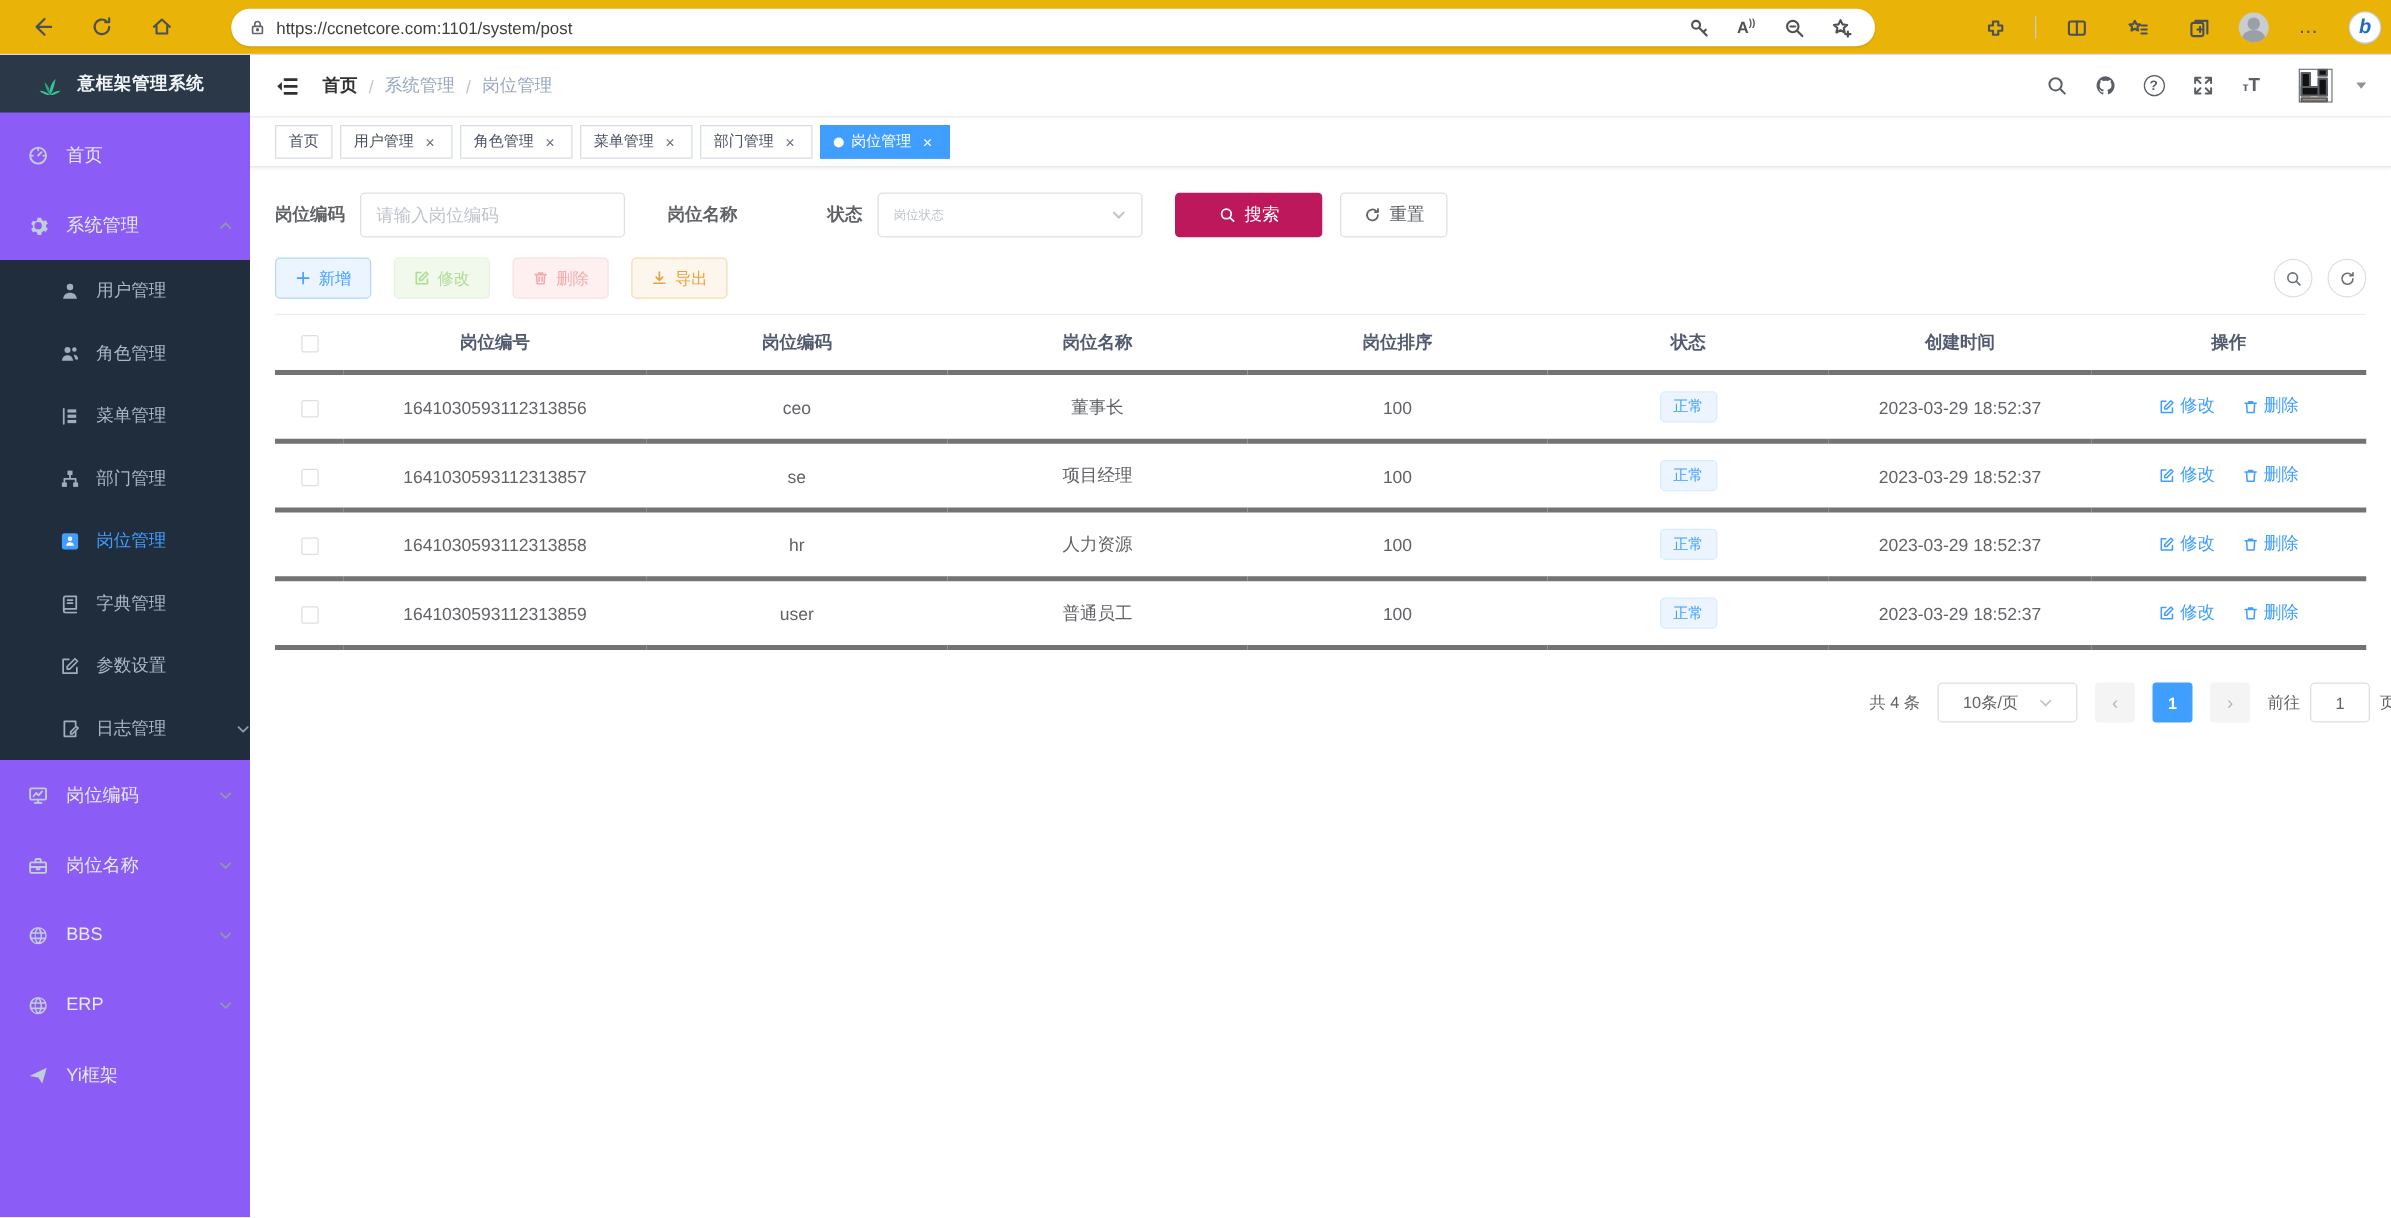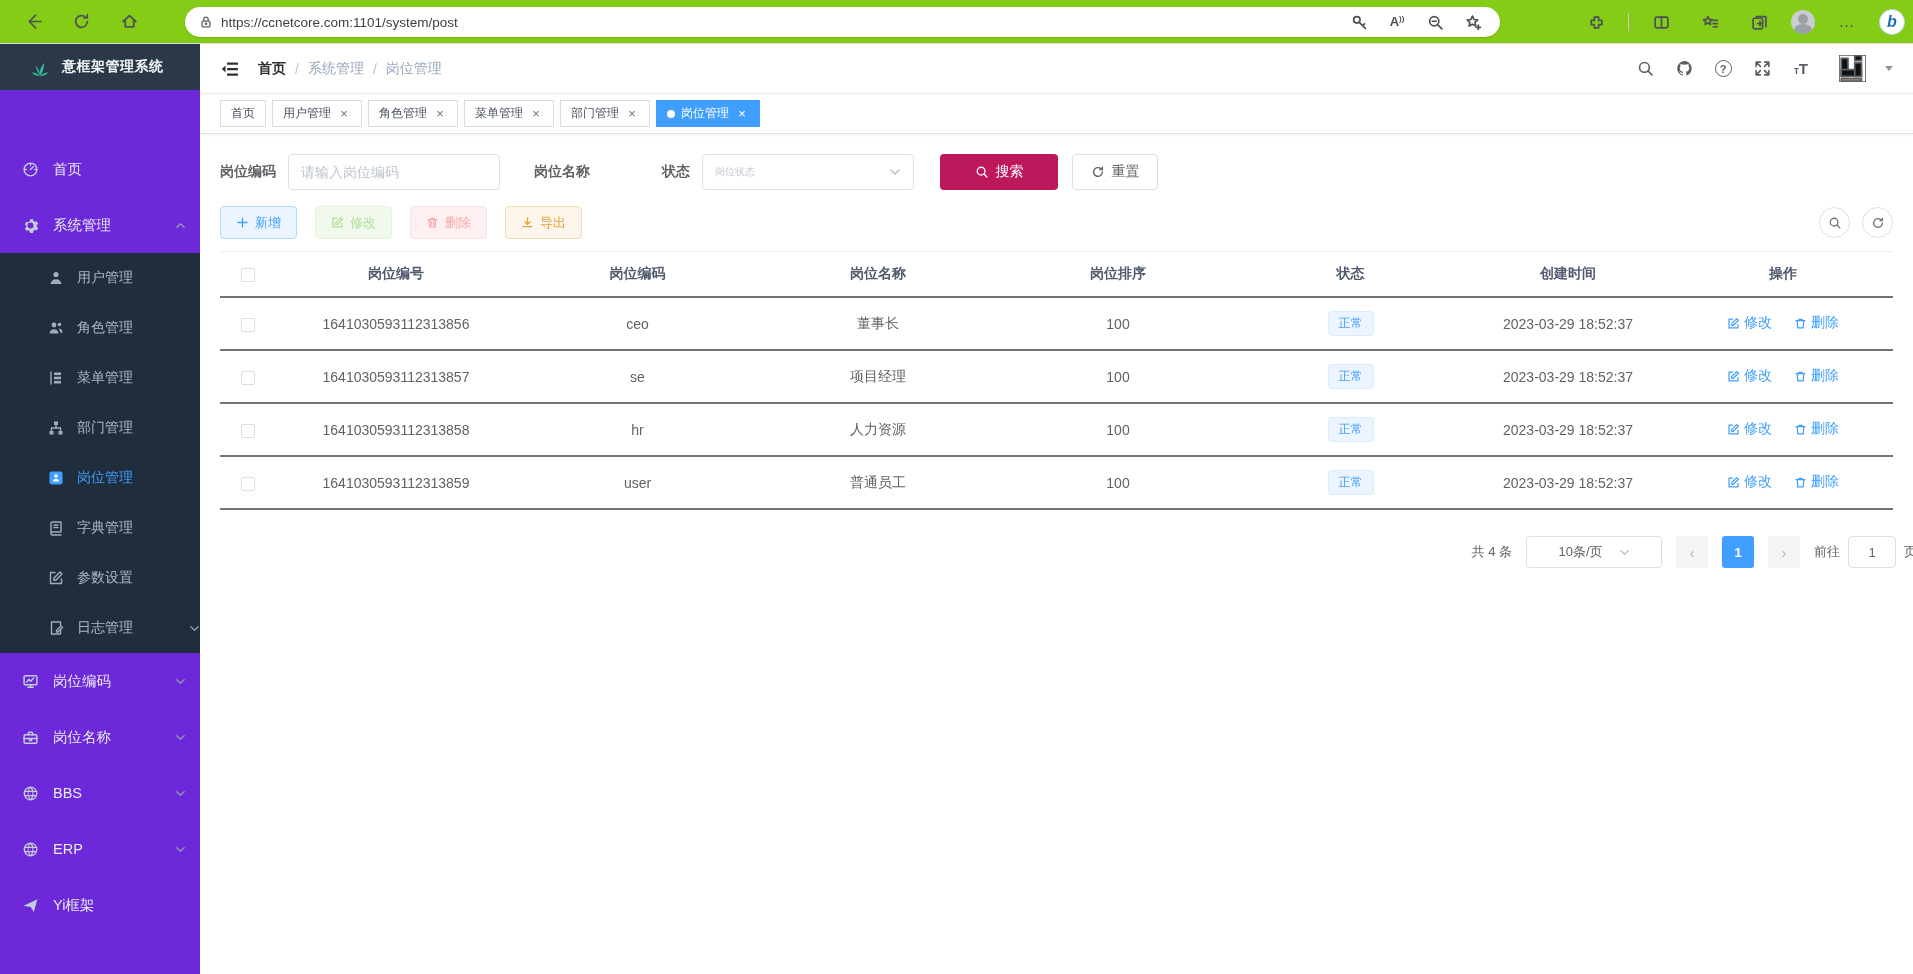--- a/index.html
+++ b/index.html
@@ -1,41 +1,41 @@
 <!DOCTYPE html>
 <html><head>
 <meta charset="utf-8">
 <style>
   * { margin:0; padding:0; box-sizing:border-box; }
   html,body { background:#fff; }
   body { font-family:"Liberation Sans","DejaVu Sans",sans-serif; }
   .screen { position:relative; width:1913px; height:974px; overflow:hidden; background:#fff; }
 
   
-  .browser-bar { position:relative; height:44px; background:#84cc16; border-bottom:1px solid #d9dce1; display:flex; align-items:center; }
+  .browser-bar { position:relative; height:44px; background:#eab308; border-bottom:1px solid #d9dce1; display:flex; align-items:center; }
   .b-ic { width:34px; height:34px; display:flex; align-items:center; justify-content:center; color:#4d5156; border-radius:6px; flex:0 0 auto; }
   .b-ic svg { width:17px; height:17px; stroke:#4d5156; fill:none; stroke-width:1.6; stroke-linecap:round; stroke-linejoin:round; }
   .nav-group { display:flex; align-items:center; gap:14px; margin-left:16px; }
   .url-pill { position:absolute; left:185px; top:7px; width:1315px; height:30px; background:#fff; border-radius:15px; box-shadow:0 1px 2px rgba(0,0,0,.12); display:flex; align-items:center; padding:0 10px 0 14px; }
   .url-text { font-size:13.5px; color:#3c4043; margin-left:8px; flex:1; }
   .pill-icons { display:flex; align-items:center; gap:16px; margin-right:6px; }
   .pill-icons .b-ic { width:22px; height:22px; }
   .browser-right { position:absolute; right:8px; top:0; height:44px; display:flex; align-items:center; gap:15px; }
   .b-divider { width:1px; height:18px; background:#c8cbd0; }
   .avatar-circle { width:24px; height:24px; border-radius:50%; background:#c9cdd2; position:relative; overflow:hidden; }
   .avatar-circle::before { content:""; position:absolute; left:7px; top:4px; width:10px; height:10px; border-radius:50%; background:#9aa0a6; }
   .avatar-circle::after { content:""; position:absolute; left:3px; top:14px; width:18px; height:12px; border-radius:50%; background:#9aa0a6; }
   .bing-ic { width:26px; height:26px; border-radius:50%; background:#fff; border:1px solid #bcd3f5; color:#1b6ec2; font-weight:700; font-style:italic; font-size:16px; display:flex; align-items:center; justify-content:center; }
   .readaloud { font-size:13px; color:#4d5156; font-weight:600; }
   .readaloud sup { font-size:8px; }
   .dots { font-size:16px; color:#4d5156; letter-spacing:1px; }
 
   
   .app { display:flex; height:930px; }
-  .sidebar { width:200px; background:#6d28d9; flex:0 0 auto; display:flex; flex-direction:column;gap:45px; }
+  .sidebar { width:200px; background:#8b5cf6; flex:0 0 auto; display:flex; flex-direction:column; }
   .logo-row { height:46px; background:#2b3847; display:flex; align-items:center; padding-left:28px; gap:10px; }
   .logo-row svg { width:24px; height:24px; }
   .logo-title { color:#f2f5f8; font-size:14px; font-weight:700; letter-spacing:.5px; }
   .menu { flex:1; padding-top:6px; }
   .m-item { height:56px; display:flex; align-items:center; padding:0 14px 0 22px; color:#e6ebf1; font-size:14.5px; cursor:pointer; position:relative; }
   .m-item .mi { width:17px; height:17px; margin-right:14px; stroke:#c3cdd9; fill:none; stroke-width:1.4; stroke-linecap:round; stroke-linejoin:round; flex:0 0 auto; }
   .m-item .mi.fill { fill:#c3cdd9; stroke:none; }
   .submenu { background:#202d3c; }
   .s-item { height:50px; display:flex; align-items:center; padding-left:48px; color:#aab7c6; font-size:14px; cursor:pointer; }
   .s-item .mi { width:16px; height:16px; margin-right:13px; stroke:#9fadbd; fill:none; stroke-width:1.4; stroke-linecap:round; stroke-linejoin:round; flex:0 0 auto; }
@@ -95,33 +95,33 @@
   .tb-add { background:#ecf5ff; border-color:#b3d8ff; color:#409eff; }
   .tb-edit { background:#f0f9eb; border-color:#e5f3da; color:#b0dd95; }
   .tb-del { background:#fef0f0; border-color:#fbdfdf; color:#f5abab; }
   .tb-exp { background:#fdf6ec; border-color:#f3dcb4; color:#e6a23c; }
   .tool-circles { margin-left:auto; display:flex; gap:12px; }
   .circle-btn { width:31px; height:31px; border-radius:50%; border:1px solid #dcdfe6; background:#fff; display:flex; align-items:center; justify-content:center; cursor:pointer; }
   .circle-btn svg { width:14px; height:14px; stroke:#6b6f76; fill:none; stroke-width:1.5; stroke-linecap:round; stroke-linejoin:round; }
 
   
   table { width:100%; border-collapse:collapse; table-layout:fixed; }
-  th, td { text-align:center; font-size:14px; border-bottom:2px solid #737373; }
+  th, td { text-align:center; font-size:14px; border-bottom:4px solid #737373; }
   thead th { color:#515a6e; font-weight:700; padding:13px 0; border-top:1px solid #ebeef5; }
   tbody td { color:#606266; padding:13px 0;margin-top:28px; }
   .cb { display:inline-block; width:14px; height:14px; border:1px solid #dcdfe6; border-radius:2px; background:#fff; vertical-align:middle; cursor:pointer; }
   .status-tag { display:inline-block; background:#ecf5ff; border:1px solid #d9ecff; color:#409eff; font-size:12px; padding:3px 10px; border-radius:4px; }
   .op-link { color:#409eff; font-size:14px; display:inline-flex; align-items:center; gap:4px; cursor:pointer; text-decoration:none; }
   .op-link svg { width:13px; height:13px; stroke:#409eff; fill:none; stroke-width:1.5; stroke-linecap:round; stroke-linejoin:round; }
   .op-link + .op-link { margin-left:18px; }
 
   
   .pagination { display:flex; align-items:center; justify-content:flex-end; gap:14px; margin:26px -24px 0 0; font-size:13px; color:#606266; }
   .pg-total { white-space:nowrap; }
-  .pg-size { width:136px; height:32px; border:1px solid #dcdfe6; border-radius:4px; display:flex; align-items:center; justify-content:center; gap:16px; cursor:pointer; background:#fff; }
+  .pg-size { width:112px; height:32px; border:1px solid #dcdfe6; border-radius:4px; display:flex; align-items:center; justify-content:center; gap:16px; cursor:pointer; background:#fff; }
   .pg-size svg { width:11px; height:11px; stroke:#c0c4cc; fill:none; stroke-width:1.6; stroke-linecap:round; }
   .pg-btn { width:32px; height:32px; border-radius:3px; background:#f4f4f5; color:#b4b8bf; display:flex; align-items:center; justify-content:center; font-size:15px; cursor:pointer; }
   .pg-btn.cur { background:#409eff; color:#fff; font-weight:700; font-size:13px; }
   .pg-goto { display:flex; align-items:center; gap:8px; white-space:nowrap; }
   .pg-input { width:48px; height:32px; border:1px solid #dcdfe6; border-radius:4px; text-align:center; font-size:13px; color:#606266; outline:none; font-family:inherit; }
 </style>
 </head>
 <body>
 
 <div class="screen">

